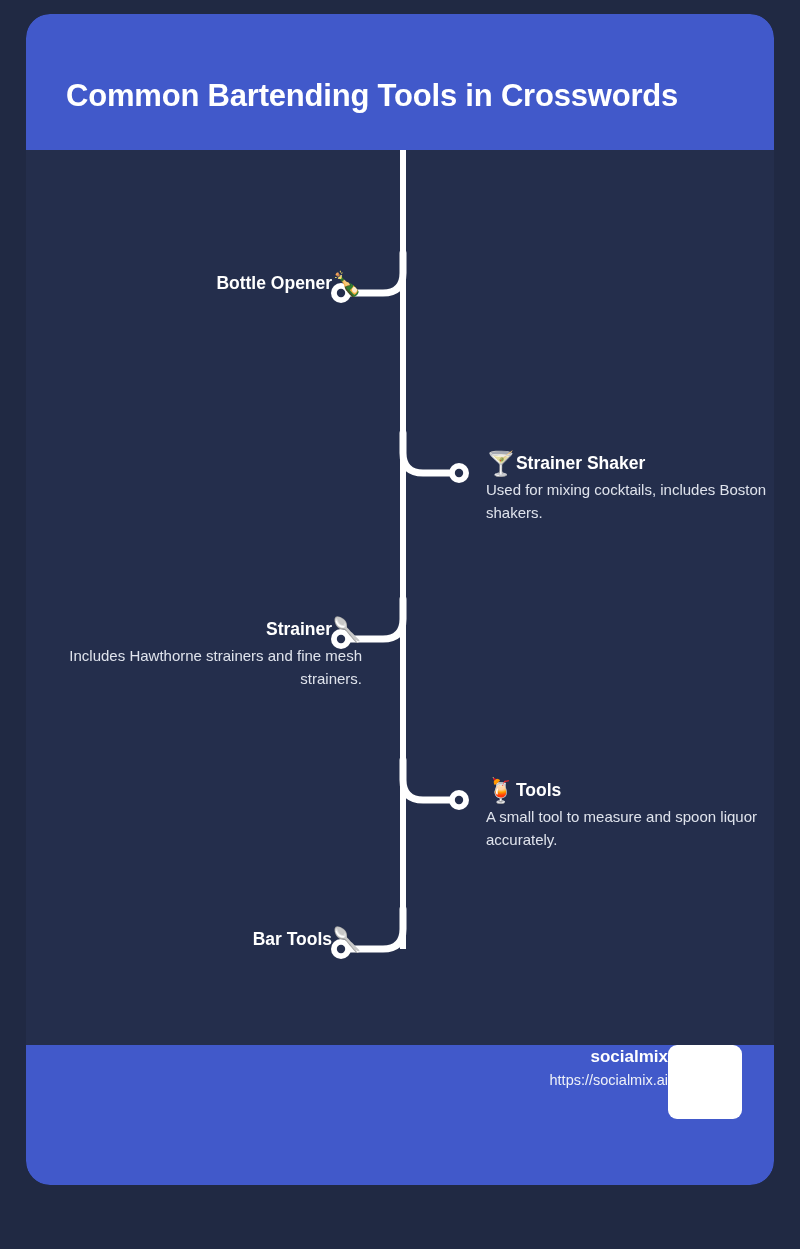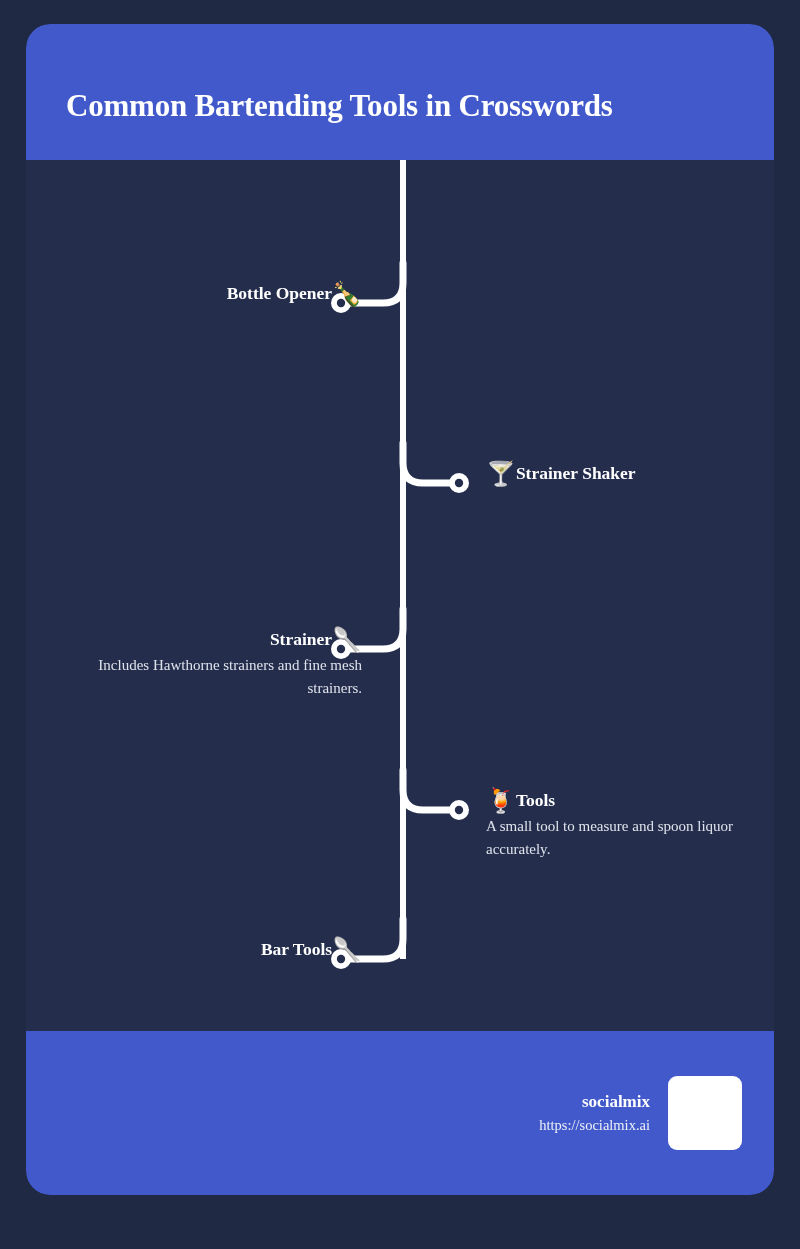--- a/index.html
+++ b/index.html
@@ -8,27 +8,26 @@
     width: 800px;
     height: 1249px;
     background: #202943;
     font-family: "Liberation Sans", sans-serif;
     overflow: hidden;
   }
 
   #infographic-card {
     position: absolute;
     left: 26px;
-    top: 24px;
+    top: 14px;
     width: 748px;
     height: 1171px;
     background: #242e4c;
     border-radius: 24px;
     overflow: hidden;
-    font-family: Liberation Serif, serif;
   }
 
   
   #header-band {
     position: absolute;
     left: 0; top: 0;
     width: 748px;
     height: 136px;
     background: #4159ca;
     border-radius: 24px 24px 0 0;
@@ -111,28 +110,27 @@
   
   .timeline-item.left .item-title-row .item-emoji { order: 2; }
   .timeline-item.right .item-title-row .item-emoji { order: 0; }
 
   
   #footer-band {
     position: absolute;
     left: 0;
     bottom: 0;
     width: 748px;
-    height: 164px;
+    height: 140px;
     background: #4159ca;
     border-radius: 0 0 24px 24px;
     display: flex;
-    align-items: center;
+    align-items: flex-start;
     justify-content: flex-end;
     padding-right: 32px;
-    gap: 18px;
   }
   #footer-text { text-align: right; }
   #footer-brand {
     color: #ffffff;
     font-size: 17px;
     font-weight: bold;
     line-height: 1.45;
   }
   #footer-url {
     color: #eef1f8;
@@ -191,20 +189,21 @@
         </div>
       </div>
     </div>
 
     <div class="timeline-item right" style="top:302px;">
       <div class="item-text-block">
         <div class="item-title-row">
           <span class="item-emoji">🍸</span>
           <span class="item-title">Strainer Shaker</span>
         </div>
+        <div class="item-desc">Used for mixing cocktails, includes Boston shakers.</div>
       </div>
     </div>
 
     <div class="timeline-item left" style="top:468px;">
       <div class="item-text-block">
         <div class="item-title-row">
           <span class="item-title">Strainer</span>
           <span class="item-emoji">🥄</span>
         </div>
         <div class="item-desc">Includes Hawthorne strainers and fine mesh strainers.</div>

